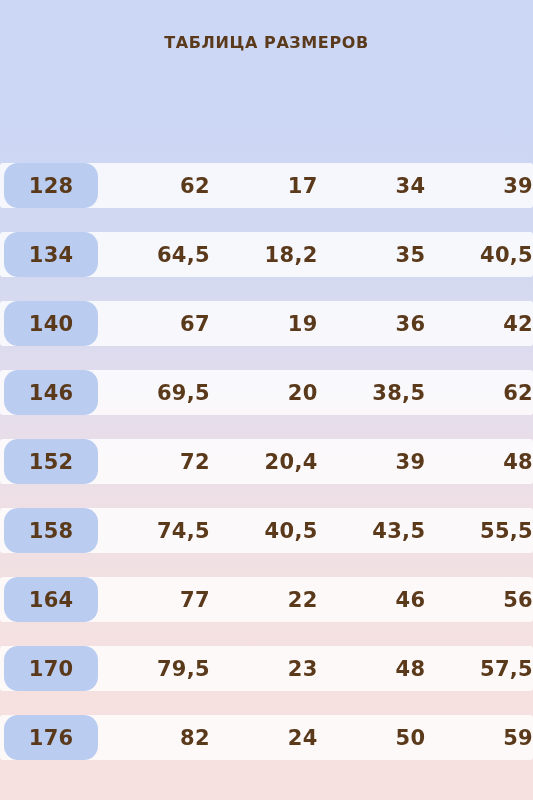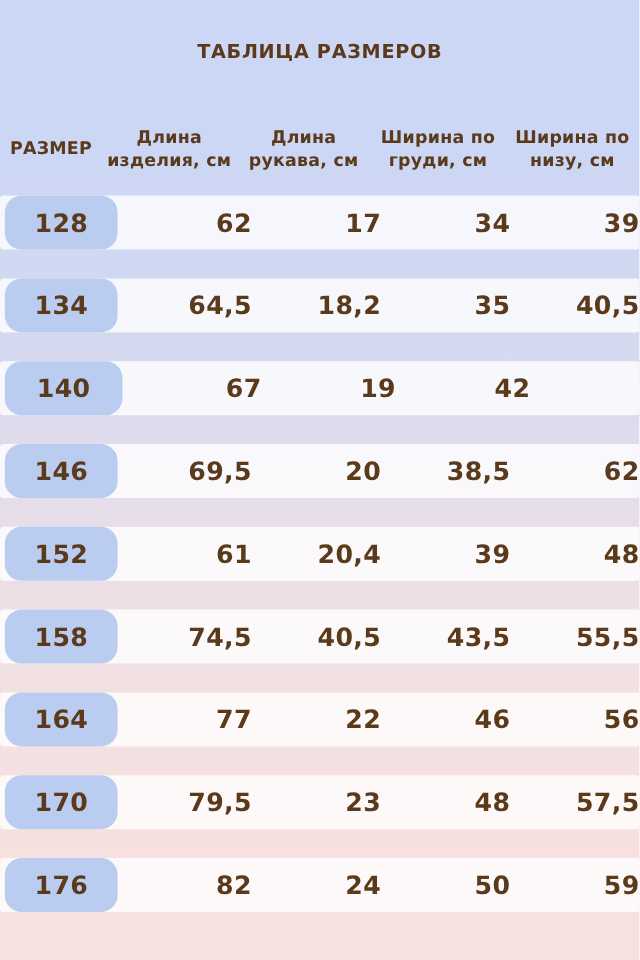--- a/index.html
+++ b/index.html
@@ -115,27 +115,20 @@
   }
   .data-cell.first-data { margin-left: 4px; }
 </style>
 </head>
 <body>
 
 <div id="size-chart">
 
   <div class="chart-title">ТАБЛИЦА РАЗМЕРОВ</div>
 
-  <div class="header-row">
-    <div class="header-cell col-size">РАЗМЕР</div>
-    <div class="header-cell col-data">Длина изделия, см</div>
-    <div class="header-cell col-data">Длина рукава, см</div>
-    <div class="header-cell col-data">Ширина по груди, см</div>
-    <div class="header-cell col-data">Ширина по низу, см</div>
-  </div>
 
   <div class="table-body" id="table-body">
       <div class="table-row">
         <div class="row-stripe"></div>
         <div class="size-badge">128</div>
         <div class="data-cell first-data">62</div>
         <div class="data-cell">17</div>
         <div class="data-cell">34</div>
         <div class="data-cell">39</div>
       </div>
@@ -145,34 +138,35 @@
         <div class="data-cell first-data">64,5</div>
         <div class="data-cell">18,2</div>
         <div class="data-cell">35</div>
         <div class="data-cell">40,5</div>
       </div>
       <div class="table-row">
         <div class="row-stripe"></div>
         <div class="size-badge">140</div>
         <div class="data-cell first-data">67</div>
         <div class="data-cell">19</div>
+        <div class="data-cell">36</div>
         <div class="data-cell">42</div>
       </div>
       <div class="table-row">
         <div class="row-stripe"></div>
         <div class="size-badge">146</div>
         <div class="data-cell first-data">69,5</div>
         <div class="data-cell">20</div>
         <div class="data-cell">38,5</div>
         <div class="data-cell">62</div>
       </div>
       <div class="table-row">
         <div class="row-stripe"></div>
         <div class="size-badge">152</div>
-        <div class="data-cell first-data">61</div>
+        <div class="data-cell first-data">72</div>
         <div class="data-cell">20,4</div>
         <div class="data-cell">39</div>
         <div class="data-cell">48</div>
       </div>
       <div class="table-row">
         <div class="row-stripe"></div>
         <div class="size-badge">158</div>
         <div class="data-cell first-data">74,5</div>
         <div class="data-cell">40,5</div>
         <div class="data-cell">43,5</div>

